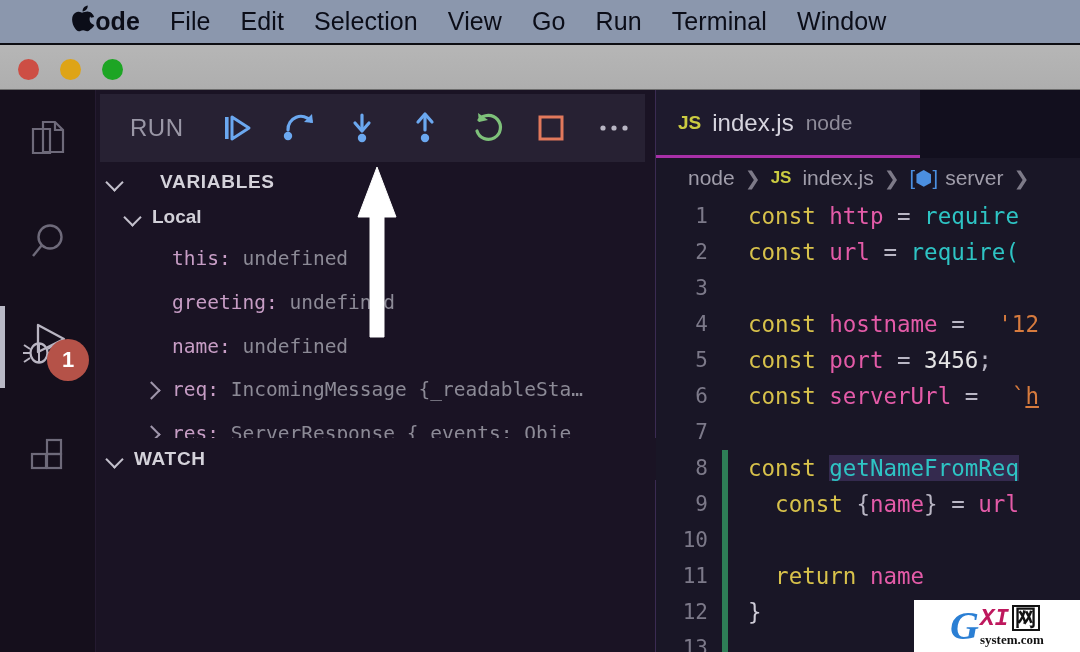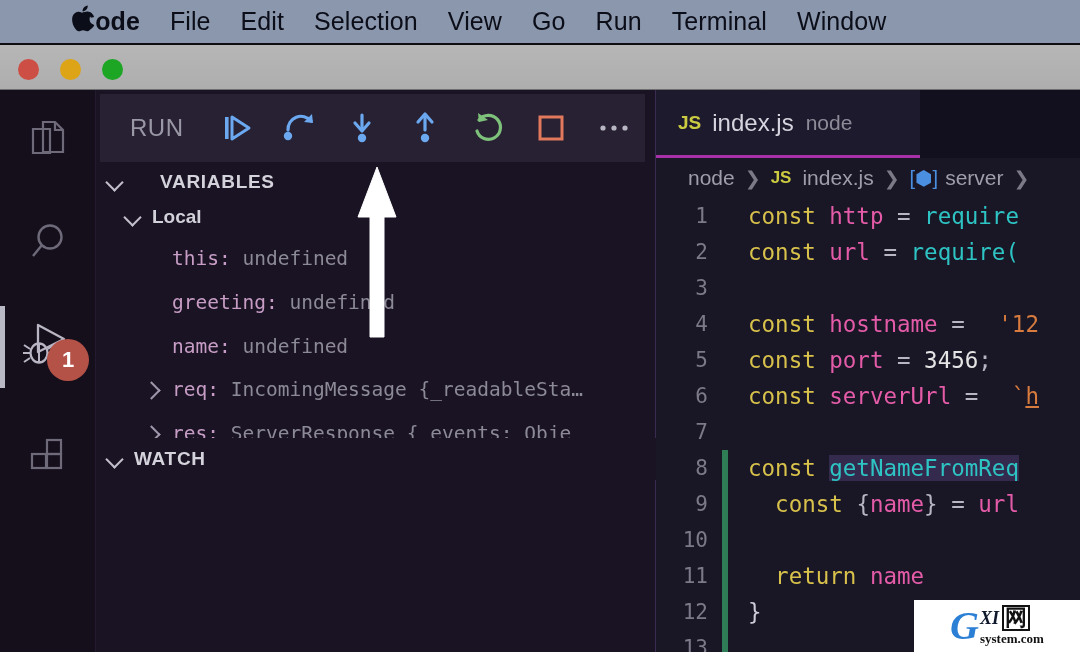--- a/index.html
+++ b/index.html
@@ -193,21 +193,21 @@
     width: 40px; height: 175px; z-index: 40;
   }
 
   
   .watermark {
     position: absolute; right: 0px; bottom: 0px;
     width: 166px; height: 52px; background: #ffffff;
     z-index: 60; display: flex; align-items: center; justify-content: center;
   }
   .wm-g { color: #2b7fd4; font-family: "Liberation Serif", serif; font-size: 40px; font-style: italic; font-weight: bold; line-height: 1; }
-  .wm-xi { color: #0f172a; font-family: Liberation Serif, serif; font-size: 18px; font-style: italic; font-weight: bold; }
+  .wm-xi { color: #be185d; font-family: Liberation Mono, monospace; font-size: 24px; font-style: italic; font-weight: bold; }
   .wm-cn { color: #111; font-family: "Liberation Serif", serif; font-size: 22px; font-weight: bold; }
   .wm-dom { color: #111; font-family: "Liberation Serif", serif; font-size: 13px; font-weight: bold; }
 </style>
 </head>
 <body>
 
 <div id="app">
 
   <div class="menubar">
     <div class="apple-logo">

